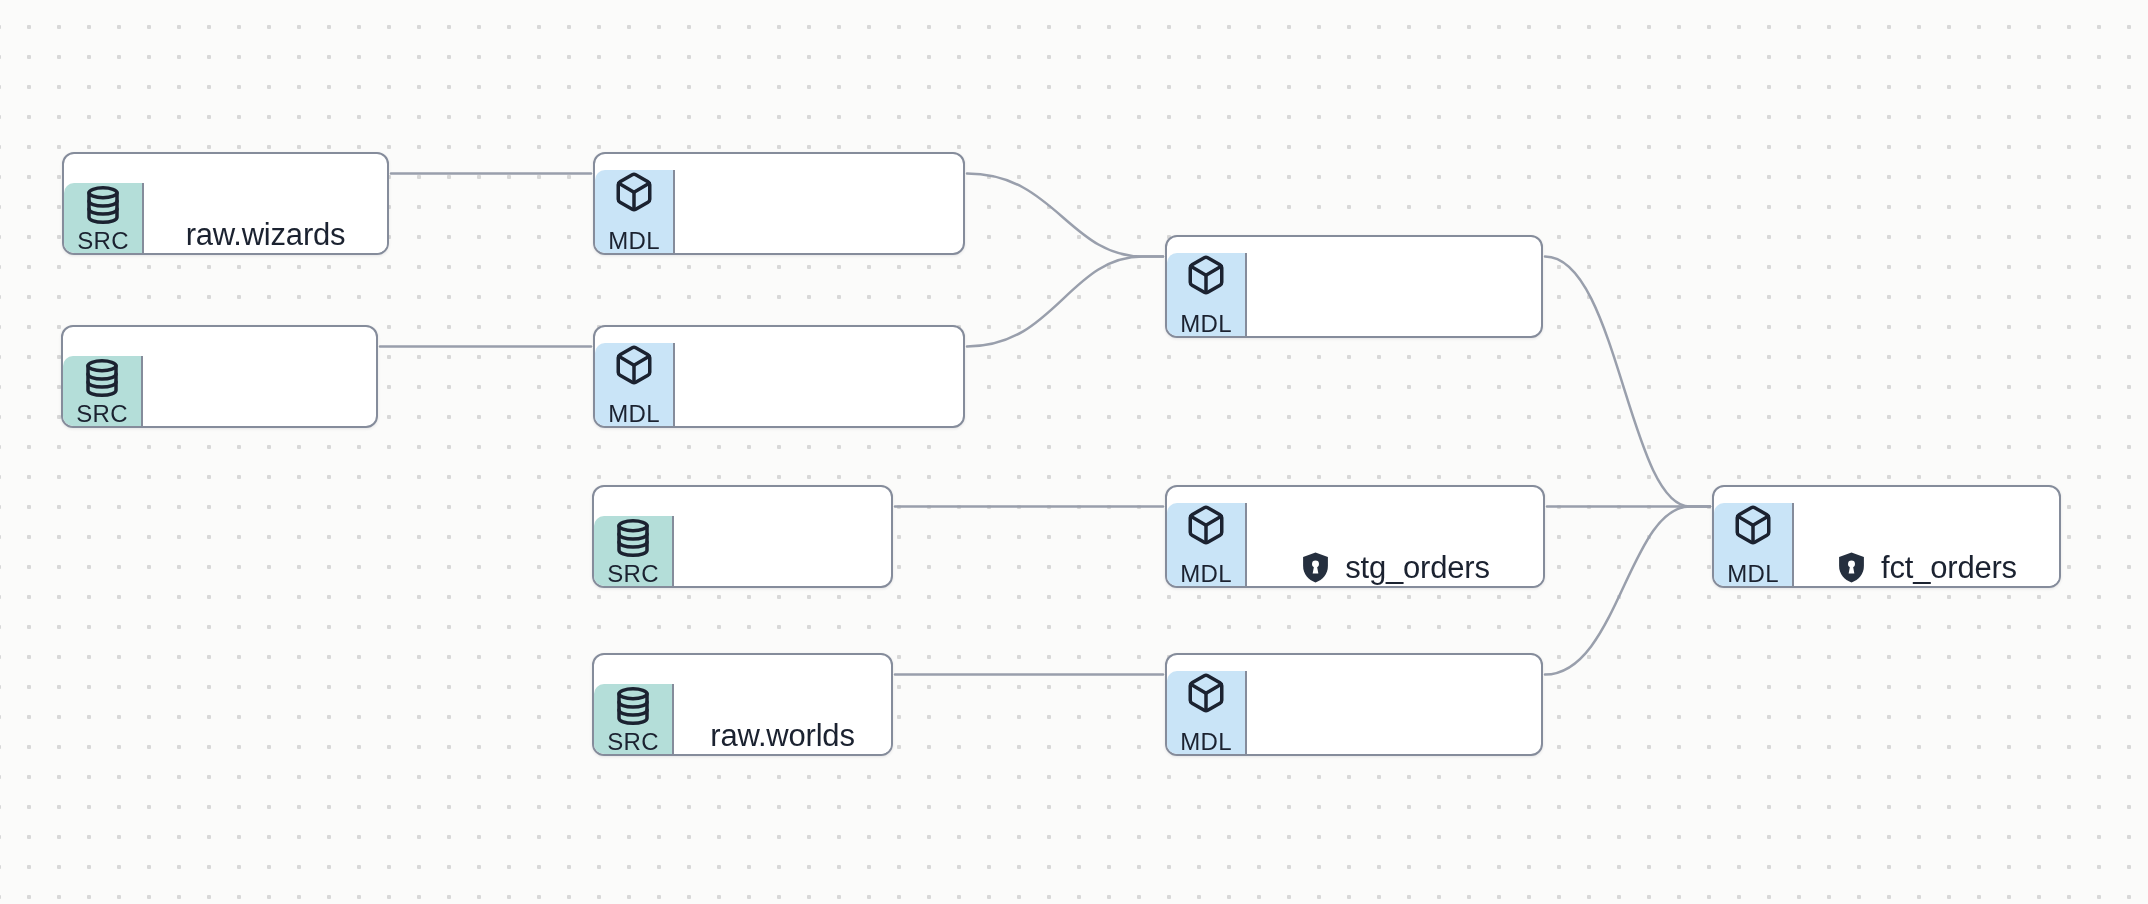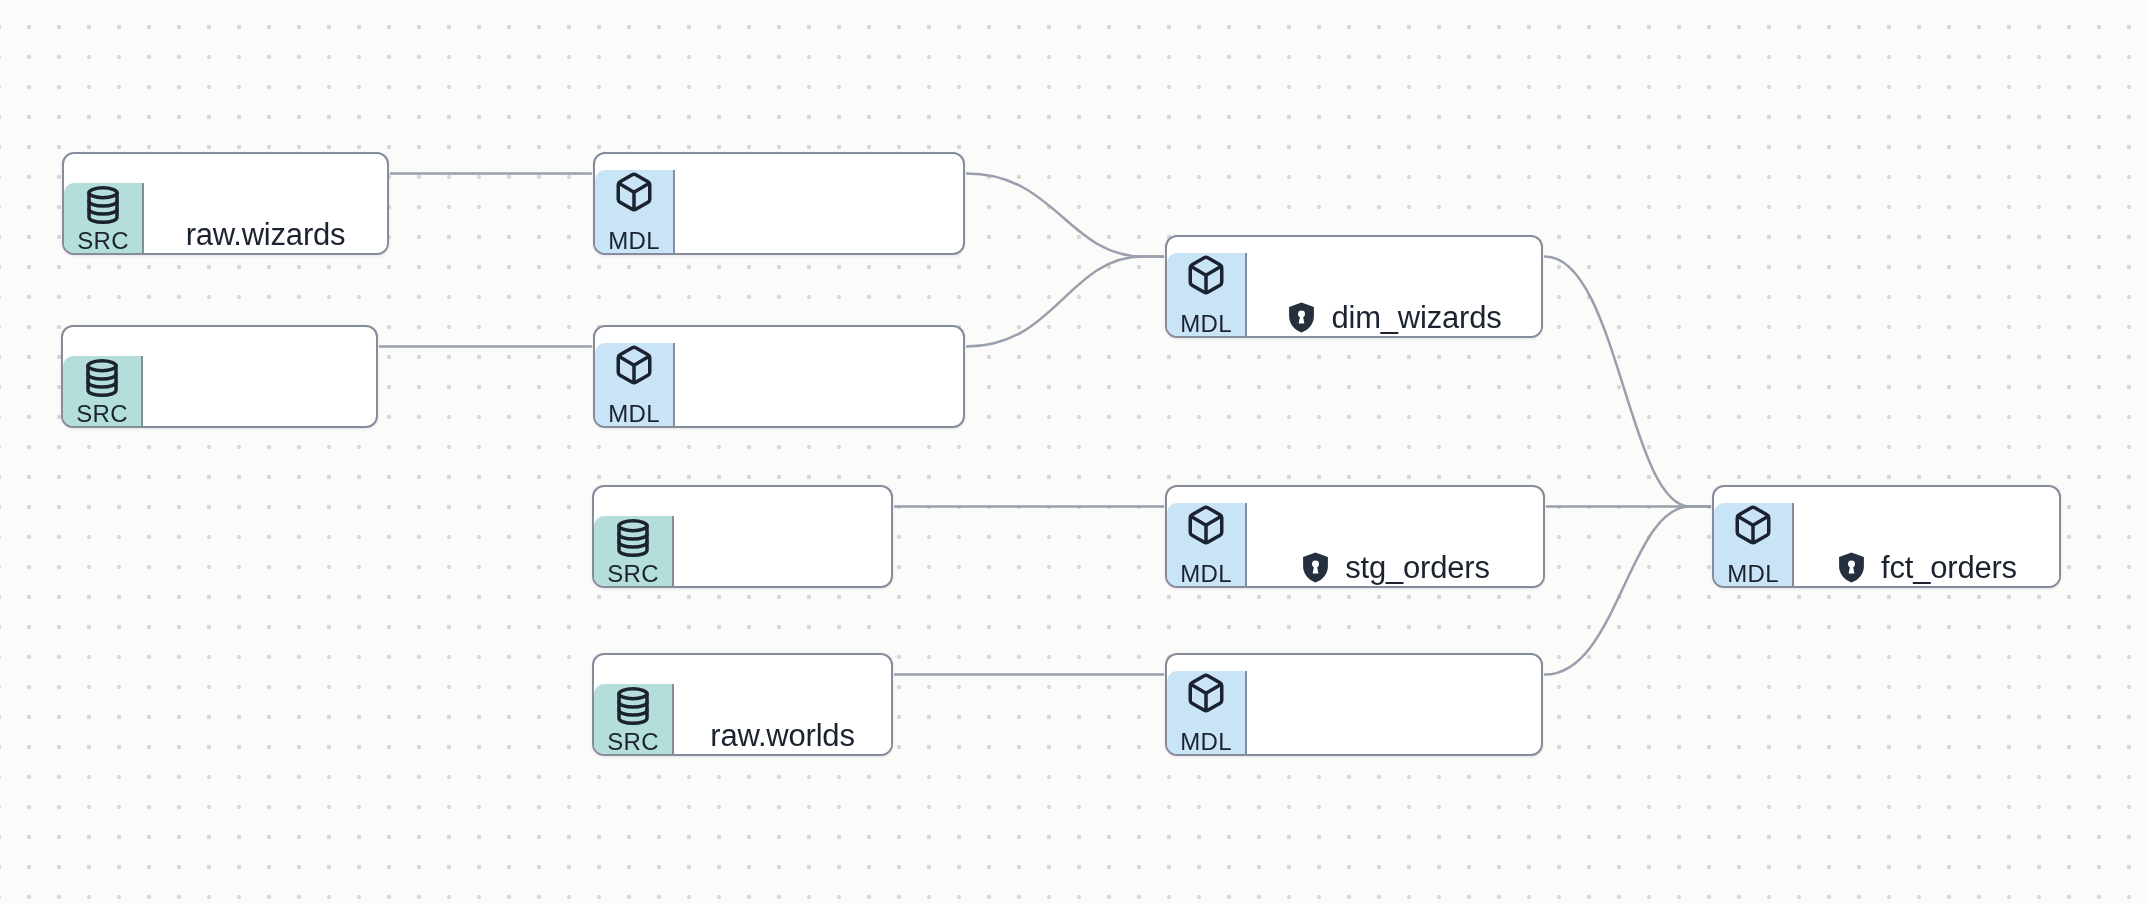--- a/index.html
+++ b/index.html
@@ -127,85 +127,75 @@
       <div class="node-badge mdl">
         <span class="type-icon">
           <svg viewBox="0 0 24 24" fill="none" stroke-width="2" stroke-linecap="round" stroke-linejoin="round">
             <path d="M21 16.1V7.9a2 2 0 0 0-1-1.73l-7-4.05a2 2 0 0 0-2 0L4 6.17a2 2 0 0 0-1 1.73v8.2a2 2 0 0 0 1 1.73l7 4.05a2 2 0 0 0 2 0l7-4.05a2 2 0 0 0 1-1.73z"></path>
             <polyline points="3.3 7 12 12.1 20.7 7"></polyline>
             <line x1="12" y1="21.9" x2="12" y2="12.1"></line>
           </svg>
         </span>
         <span class="badge-label">MDL</span>
       </div>
+    </div>
+    <div class="node" style="left: 592px; top: 455px; width: 301px; height: 103px;">
+      <div class="node-badge src">
+        <span class="type-icon">
+          <svg viewBox="0 0 24 24" fill="none" stroke-width="2" stroke-linecap="round" stroke-linejoin="round">
+            <ellipse cx="12" cy="5" rx="8" ry="2.8"></ellipse>
+            <path d="M4 5v14c0 1.6 3.6 2.9 8 2.9s8-1.3 8-2.9V5"></path>
+            <path d="M4 9.7c0 1.6 3.6 2.9 8 2.9s8-1.3 8-2.9"></path>
+            <path d="M4 14.3c0 1.6 3.6 2.9 8 2.9s8-1.3 8-2.9"></path>
+          </svg>
+        </span>
+        <span class="badge-label">SRC</span>
+      </div>
+    </div>
+    <div class="node" style="left: 1165px; top: 455px; width: 380px; height: 103px;">
+      <div class="node-badge mdl">
+        <span class="type-icon">
+          <svg viewBox="0 0 24 24" fill="none" stroke-width="2" stroke-linecap="round" stroke-linejoin="round">
+            <path d="M21 16.1V7.9a2 2 0 0 0-1-1.73l-7-4.05a2 2 0 0 0-2 0L4 6.17a2 2 0 0 0-1 1.73v8.2a2 2 0 0 0 1 1.73l7 4.05a2 2 0 0 0 2 0l7-4.05a2 2 0 0 0 1-1.73z"></path>
+            <polyline points="3.3 7 12 12.1 20.7 7"></polyline>
+            <line x1="12" y1="21.9" x2="12" y2="12.1"></line>
+          </svg>
+        </span>
+        <span class="badge-label">MDL</span>
+      </div>
       <div class="node-body">
         <span class="shield-wrap">
           <svg viewBox="0 0 24 26" fill="none">
             <path fill="var(--shield)" d="M12 .6l9.6 3.4v7c0 6.2-4 10.7-9.6 12.8C6.4 21.7 2.4 17.2 2.4 11V4L12 .6z"></path>
             <circle cx="12" cy="9.6" r="2.7" fill="#fff"></circle>
             <path fill="#fff" d="M10.9 11h2.2l1.1 5.9h-4.4z"></path>
           </svg>
         </span>
-        <span class="node-label">dim_wizards</span>
-      </div>
-    </div>
-    <div class="node" style="left: 592px; top: 455px; width: 301px; height: 103px;">
-      <div class="node-badge src">
-        <span class="type-icon">
-          <svg viewBox="0 0 24 24" fill="none" stroke-width="2" stroke-linecap="round" stroke-linejoin="round">
-            <ellipse cx="12" cy="5" rx="8" ry="2.8"></ellipse>
-            <path d="M4 5v14c0 1.6 3.6 2.9 8 2.9s8-1.3 8-2.9V5"></path>
-            <path d="M4 9.7c0 1.6 3.6 2.9 8 2.9s8-1.3 8-2.9"></path>
-            <path d="M4 14.3c0 1.6 3.6 2.9 8 2.9s8-1.3 8-2.9"></path>
-          </svg>
-        </span>
-        <span class="badge-label">SRC</span>
-      </div>
-    </div>
-    <div class="node" style="left: 1165px; top: 455px; width: 380px; height: 103px;">
+        <span class="node-label">stg_orders</span>
+      </div>
+    </div>
+    <div class="node" style="left: 1712px; top: 455px; width: 349px; height: 103px;">
       <div class="node-badge mdl">
         <span class="type-icon">
           <svg viewBox="0 0 24 24" fill="none" stroke-width="2" stroke-linecap="round" stroke-linejoin="round">
             <path d="M21 16.1V7.9a2 2 0 0 0-1-1.73l-7-4.05a2 2 0 0 0-2 0L4 6.17a2 2 0 0 0-1 1.73v8.2a2 2 0 0 0 1 1.73l7 4.05a2 2 0 0 0 2 0l7-4.05a2 2 0 0 0 1-1.73z"></path>
             <polyline points="3.3 7 12 12.1 20.7 7"></polyline>
             <line x1="12" y1="21.9" x2="12" y2="12.1"></line>
           </svg>
         </span>
         <span class="badge-label">MDL</span>
       </div>
       <div class="node-body">
         <span class="shield-wrap">
           <svg viewBox="0 0 24 26" fill="none">
             <path fill="var(--shield)" d="M12 .6l9.6 3.4v7c0 6.2-4 10.7-9.6 12.8C6.4 21.7 2.4 17.2 2.4 11V4L12 .6z"></path>
             <circle cx="12" cy="9.6" r="2.7" fill="#fff"></circle>
             <path fill="#fff" d="M10.9 11h2.2l1.1 5.9h-4.4z"></path>
           </svg>
         </span>
-        <span class="node-label">stg_orders</span>
-      </div>
-    </div>
-    <div class="node" style="left: 1712px; top: 455px; width: 349px; height: 103px;">
-      <div class="node-badge mdl">
-        <span class="type-icon">
-          <svg viewBox="0 0 24 24" fill="none" stroke-width="2" stroke-linecap="round" stroke-linejoin="round">
-            <path d="M21 16.1V7.9a2 2 0 0 0-1-1.73l-7-4.05a2 2 0 0 0-2 0L4 6.17a2 2 0 0 0-1 1.73v8.2a2 2 0 0 0 1 1.73l7 4.05a2 2 0 0 0 2 0l7-4.05a2 2 0 0 0 1-1.73z"></path>
-            <polyline points="3.3 7 12 12.1 20.7 7"></polyline>
-            <line x1="12" y1="21.9" x2="12" y2="12.1"></line>
-          </svg>
-        </span>
-        <span class="badge-label">MDL</span>
-      </div>
-      <div class="node-body">
-        <span class="shield-wrap">
-          <svg viewBox="0 0 24 26" fill="none">
-            <path fill="var(--shield)" d="M12 .6l9.6 3.4v7c0 6.2-4 10.7-9.6 12.8C6.4 21.7 2.4 17.2 2.4 11V4L12 .6z"></path>
-            <circle cx="12" cy="9.6" r="2.7" fill="#fff"></circle>
-            <path fill="#fff" d="M10.9 11h2.2l1.1 5.9h-4.4z"></path>
-          </svg>
-        </span>
         <span class="node-label">fct_orders</span>
       </div>
     </div>
     <div class="node" style="left: 592px; top: 623px; width: 301px; height: 103px;">
       <div class="node-badge src">
         <span class="type-icon">
           <svg viewBox="0 0 24 24" fill="none" stroke-width="2" stroke-linecap="round" stroke-linejoin="round">
             <ellipse cx="12" cy="5" rx="8" ry="2.8"></ellipse>
             <path d="M4 5v14c0 1.6 3.6 2.9 8 2.9s8-1.3 8-2.9V5"></path>
             <path d="M4 9.7c0 1.6 3.6 2.9 8 2.9s8-1.3 8-2.9"></path>

